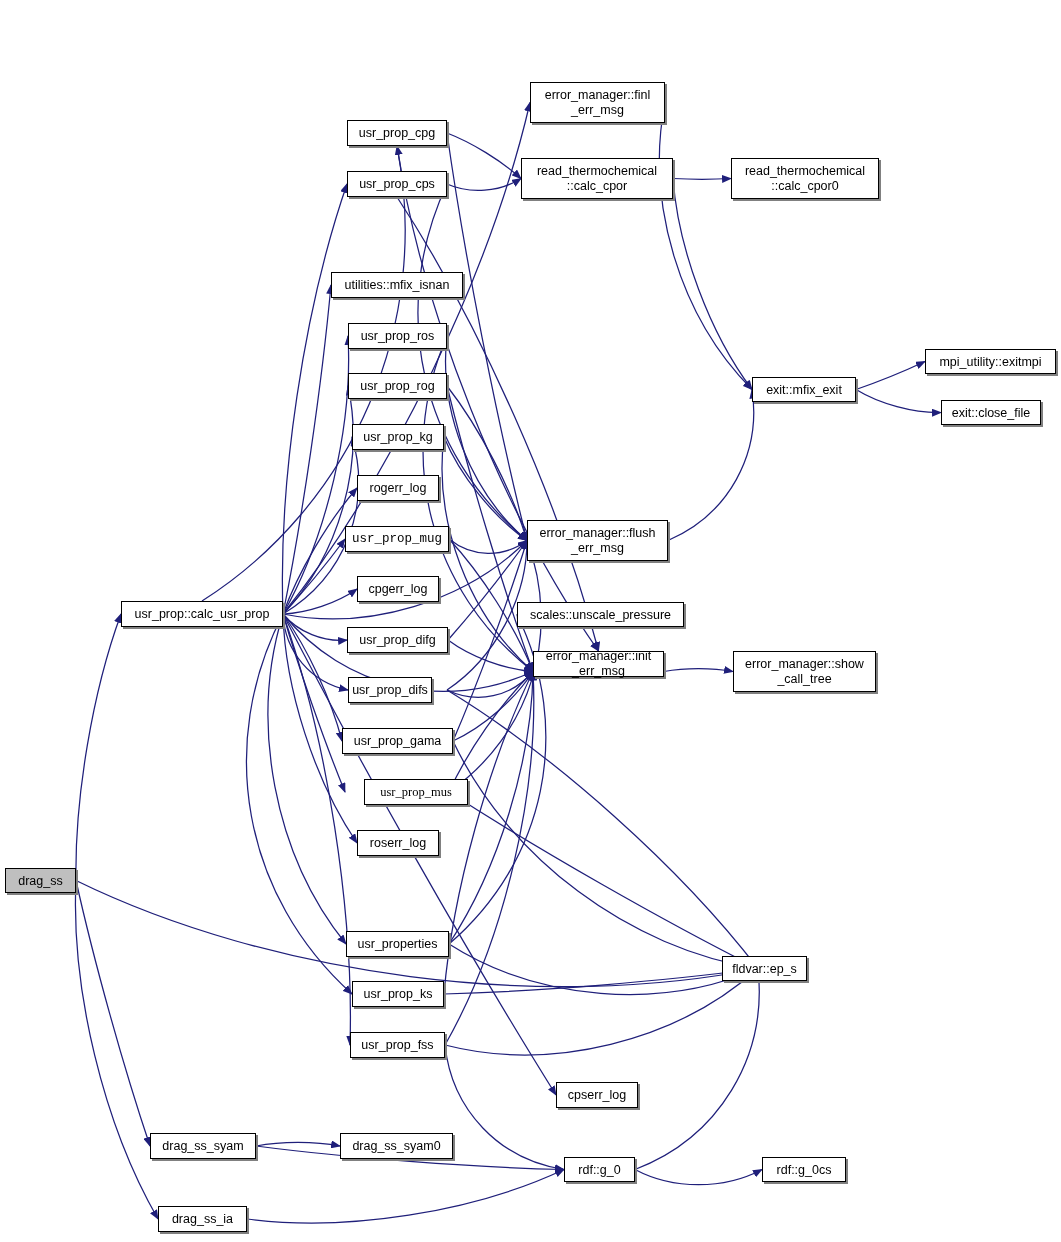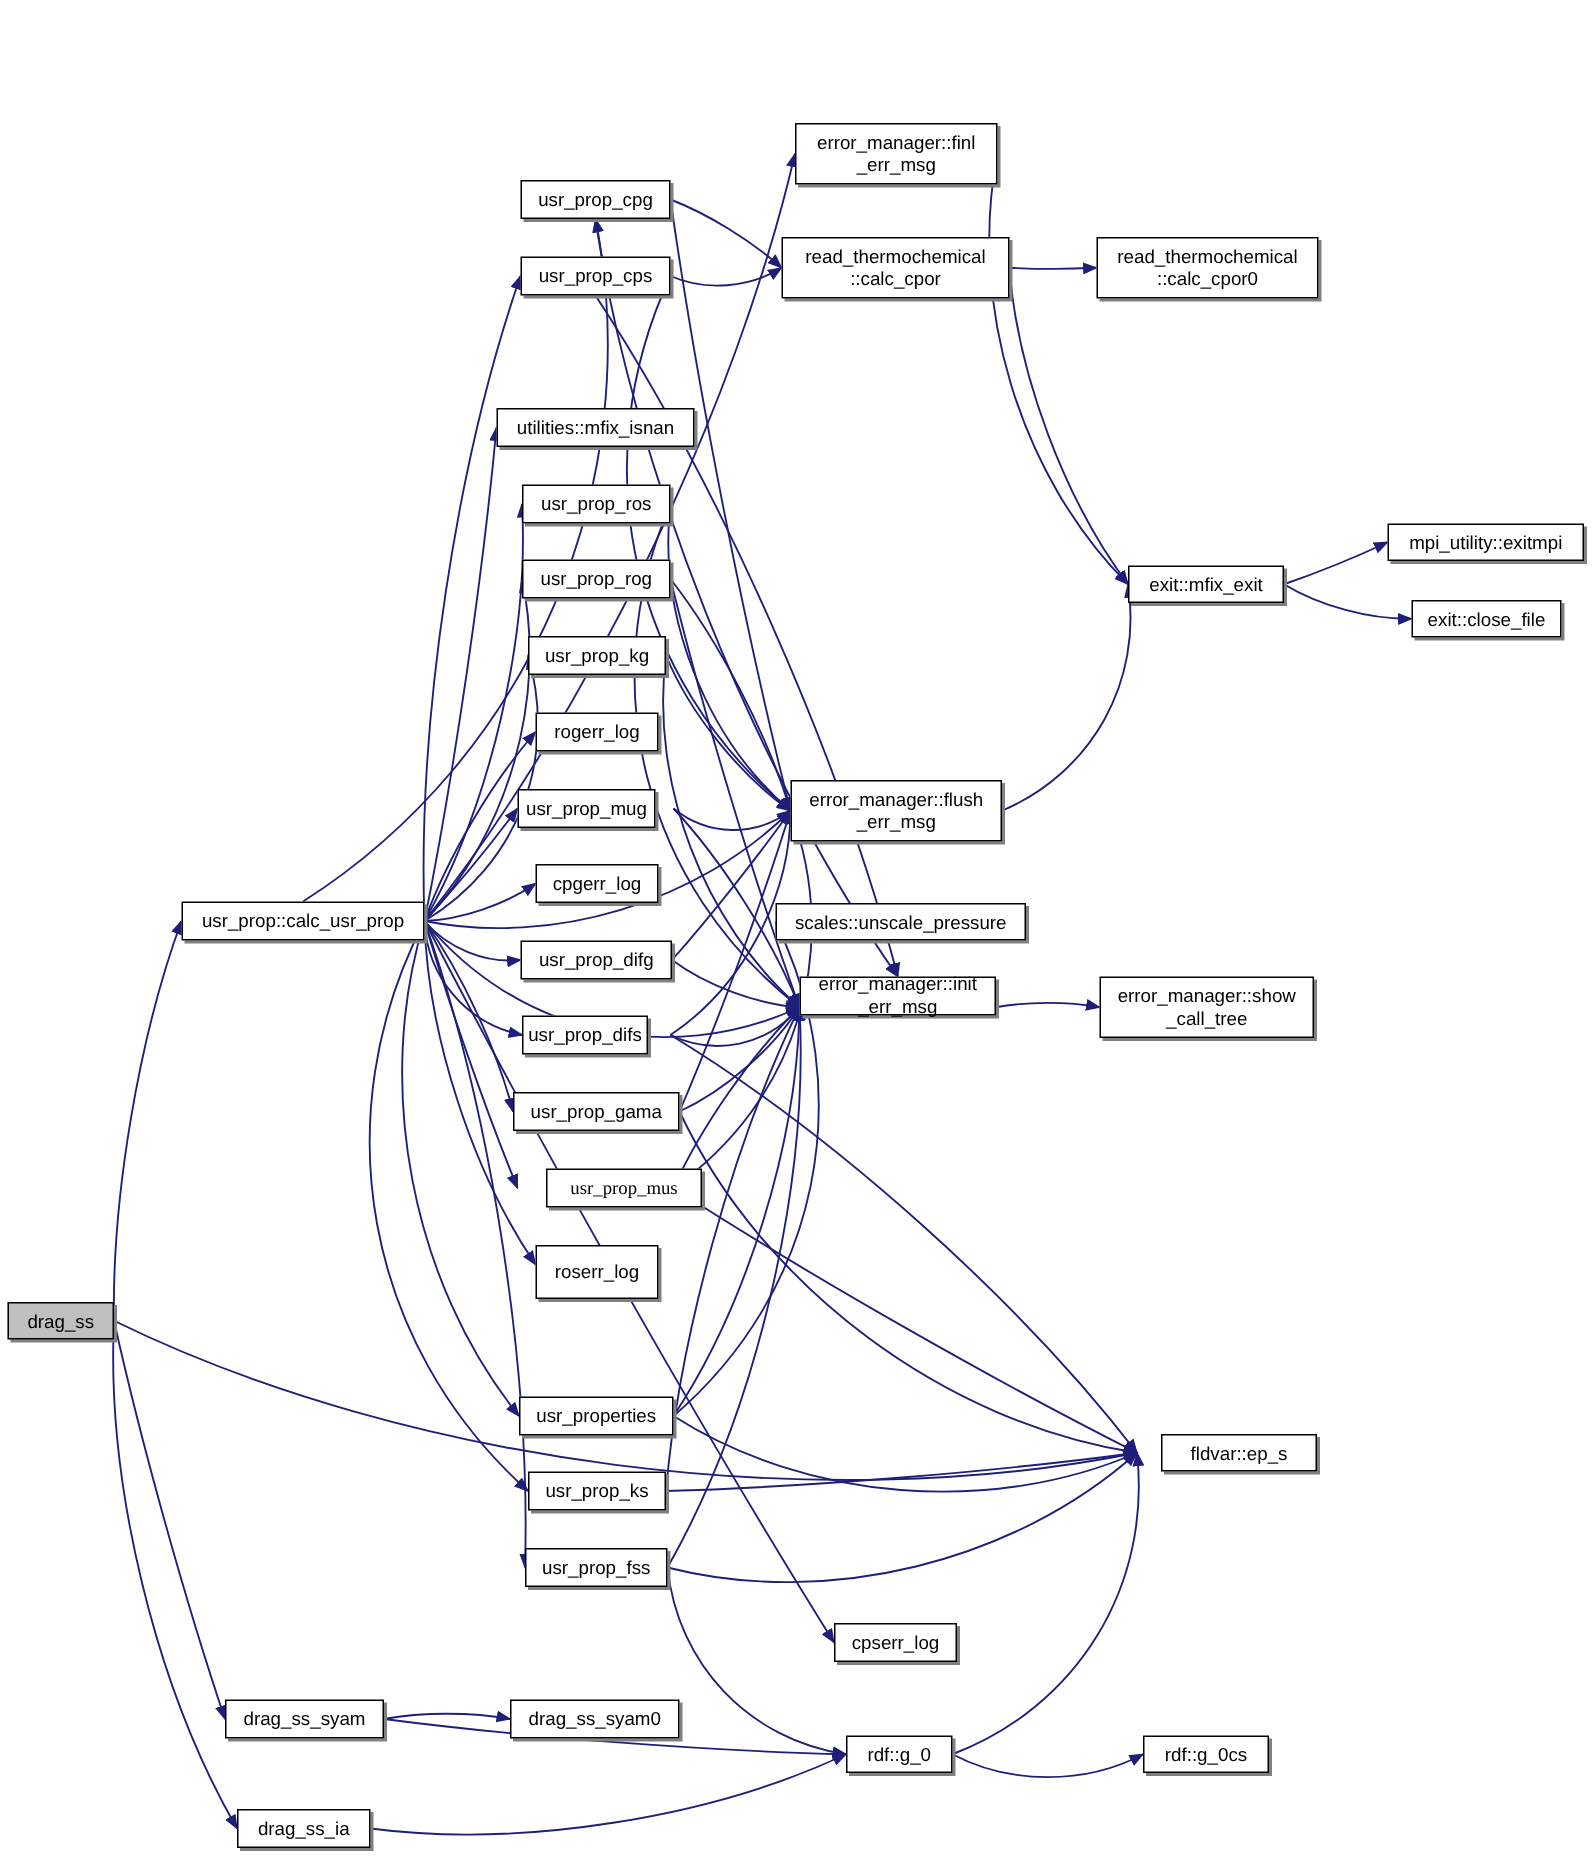--- a/index.html
+++ b/index.html
@@ -118,47 +118,47 @@
   <div id="node-layer">
       <div class="node highlight" style="left: 5px; top: 868px; width: 71px; height: 25px;">drag_ss</div>
       <div class="node" style="left: 121px; top: 601px; width: 162px; height: 26px;">usr_prop::calc_usr_prop</div>
       <div class="node" style="left: 347px; top: 120px; width: 100px; height: 26px;">usr_prop_cpg</div>
       <div class="node" style="left: 347px; top: 171px; width: 100px; height: 26px;">usr_prop_cps</div>
       <div class="node" style="left: 331px; top: 272px; width: 132px; height: 26px;">utilities::mfix_isnan</div>
       <div class="node" style="left: 348px; top: 323px; width: 99px; height: 26px;">usr_prop_ros</div>
       <div class="node" style="left: 348px; top: 373px; width: 99px; height: 26px;">usr_prop_rog</div>
       <div class="node" style="left: 352px; top: 424px; width: 92px; height: 26px;">usr_prop_kg</div>
       <div class="node" style="left: 357px; top: 475px; width: 82px; height: 26px;">rogerr_log</div>
-      <div class="node" style="left: 345px; top: 526px; width: 92px; height: 26px;">usr_prop_mug</div>
+      <div class="node" style="left: 345px; top: 526px; width: 104px; height: 26px; font-family: Liberation Mono, monospace;">usr_prop_mug</div>
       <div class="node" style="left: 357px; top: 576px; width: 82px; height: 26px;">cpgerr_log</div>
       <div class="node" style="left: 347px; top: 627px; width: 101px; height: 26px;">usr_prop_difg</div>
       <div class="node" style="left: 348px; top: 677px; width: 84px; height: 26px;">usr_prop_difs</div>
       <div class="node" style="left: 342px; top: 728px; width: 111px; height: 26px;">usr_prop_gama</div>
       <div class="node" style="left: 364px; top: 779px; width: 104px; height: 26px; font-family: Liberation Serif, serif;">usr_prop_mus</div>
-      <div class="node" style="left: 357px; top: 830px; width: 82px; height: 36px;">roserr_log</div>
+      <div class="node" style="left: 357px; top: 830px; width: 82px; height: 26px;">roserr_log</div>
       <div class="node" style="left: 346px; top: 931px; width: 103px; height: 26px;">usr_properties</div>
       <div class="node" style="left: 352px; top: 981px; width: 92px; height: 26px;">usr_prop_ks</div>
       <div class="node" style="left: 350px; top: 1032px; width: 95px; height: 26px;">usr_prop_fss</div>
       <div class="node two-line" style="left: 530px; top: 82px; width: 135px; height: 41px;">error_manager::finl
 _err_msg</div>
       <div class="node two-line" style="left: 521px; top: 158px; width: 152px; height: 41px;">read_thermochemical
 ::calc_cpor</div>
       <div class="node two-line" style="left: 731px; top: 158px; width: 148px; height: 41px;">read_thermochemical
 ::calc_cpor0</div>
       <div class="node two-line" style="left: 527px; top: 520px; width: 141px; height: 41px;">error_manager::flush
 _err_msg</div>
       <div class="node" style="left: 517px; top: 602px; width: 167px; height: 25px;">scales::unscale_pressure</div>
       <div class="node two-line" style="left: 533px; top: 651px; width: 131px; height: 26px;">error_manager::init
 _err_msg</div>
       <div class="node two-line" style="left: 733px; top: 651px; width: 143px; height: 41px;">error_manager::show
 _call_tree</div>
       <div class="node" style="left: 752px; top: 377px; width: 104px; height: 25px;">exit::mfix_exit</div>
       <div class="node" style="left: 925px; top: 349px; width: 131px; height: 25px;">mpi_utility::exitmpi</div>
       <div class="node" style="left: 941px; top: 400px; width: 100px; height: 25px;">exit::close_file</div>
-      <div class="node" style="left: 774px; top: 956px; width: 104px; height: 25px;">fldvar::ep_s</div>
+      <div class="node" style="left: 722px; top: 956px; width: 85px; height: 25px;">fldvar::ep_s</div>
       <div class="node" style="left: 556px; top: 1082px; width: 82px; height: 26px;">cpserr_log</div>
       <div class="node" style="left: 150px; top: 1133px; width: 106px; height: 26px;">drag_ss_syam</div>
       <div class="node" style="left: 340px; top: 1133px; width: 113px; height: 26px;">drag_ss_syam0</div>
       <div class="node" style="left: 564px; top: 1157px; width: 71px; height: 25px;">rdf::g_0</div>
       <div class="node" style="left: 762px; top: 1157px; width: 84px; height: 25px;">rdf::g_0cs</div>
       <div class="node" style="left: 158px; top: 1206px; width: 89px; height: 26px;">drag_ss_ia</div>
     </div>
 </div>
 
 </body></html>

